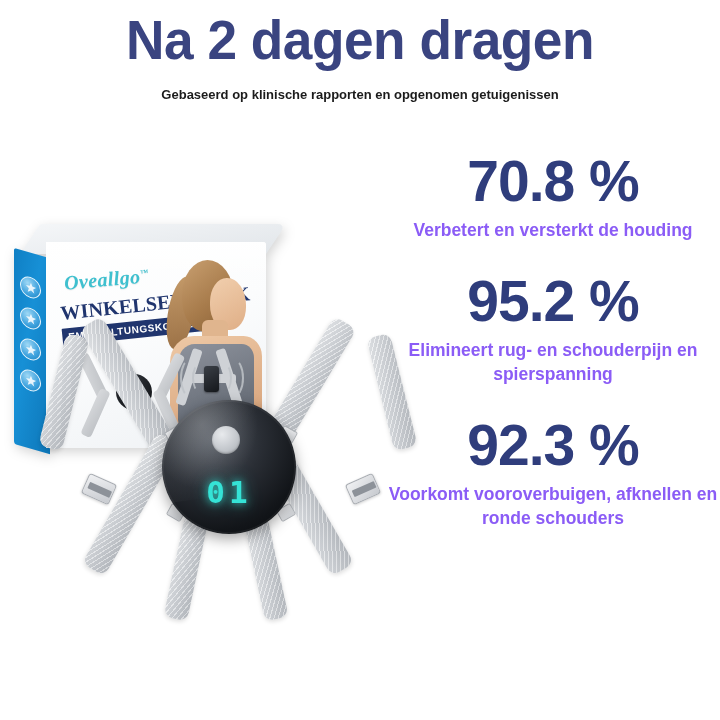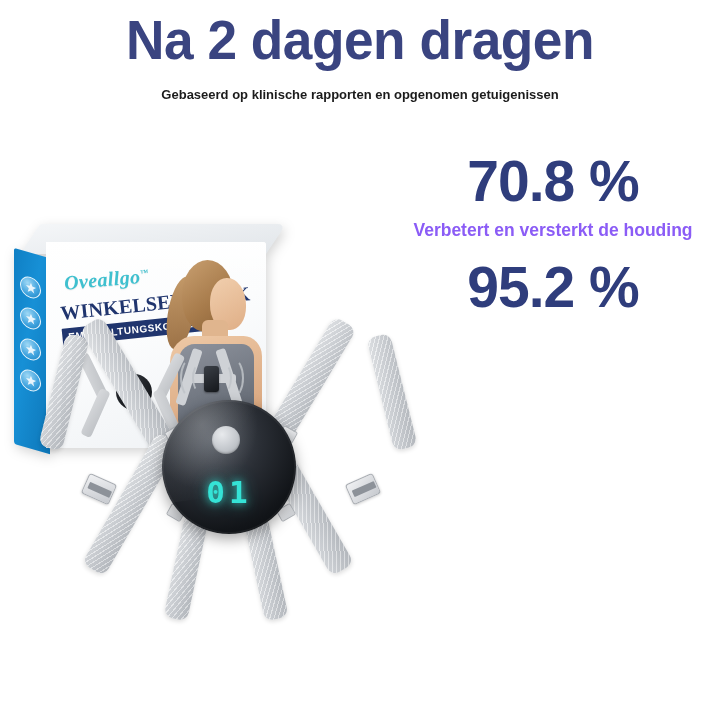--- a/index.html
+++ b/index.html
@@ -47,21 +47,21 @@
     color: #1b1b1b;
   }
 
   
   .stats {
     position: absolute;
     left: 386px; top: 148px;
     width: 334px;
   }
   .stat { width: 100%; text-align: center; }
-  .stat + .stat { margin-top: 12px; }
+  .stat + .stat { margin-top: 26px; }
 
   .stat-value {
     font-size: 57px;
     line-height: 66px;
     font-weight: 700;
     color: #2f3d7c;
     letter-spacing: -1px;
     white-space: nowrap;
   }
   .stat-label {
@@ -531,18 +531,23 @@
 
   <div class="stats">
 
     <div class="stat stat-1">
       <div class="stat-value">70.8 %</div>
       <div class="stat-label">Verbetert en versterkt de houding</div>
     </div>
 
     <div class="stat stat-2">
       <div class="stat-value">95.2 %</div>
+      <div class="stat-label">Elimineert rug- en schouderpijn en spierspanning</div>
     </div>
 
+    <div class="stat stat-3">
+      <div class="stat-value">92.3 %</div>
+      <div class="stat-label">Voorkomt vooroverbuigen, afknellen en ronde schouders</div>
+    </div>
 
   </div>
 
 </div>
 
 </body></html>

